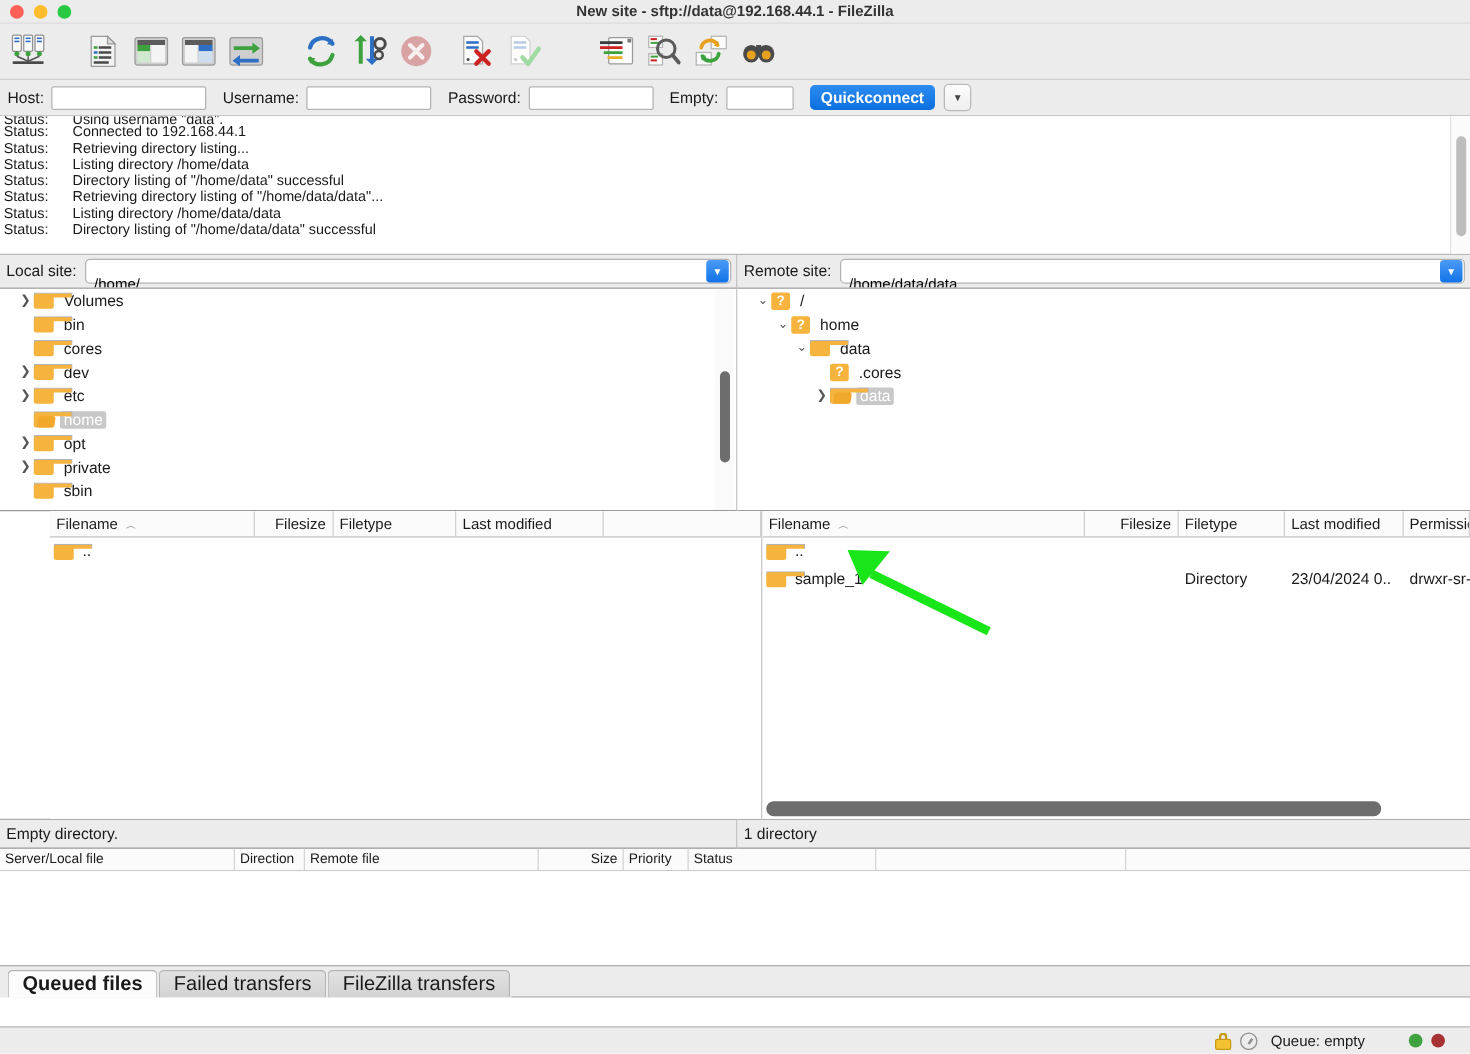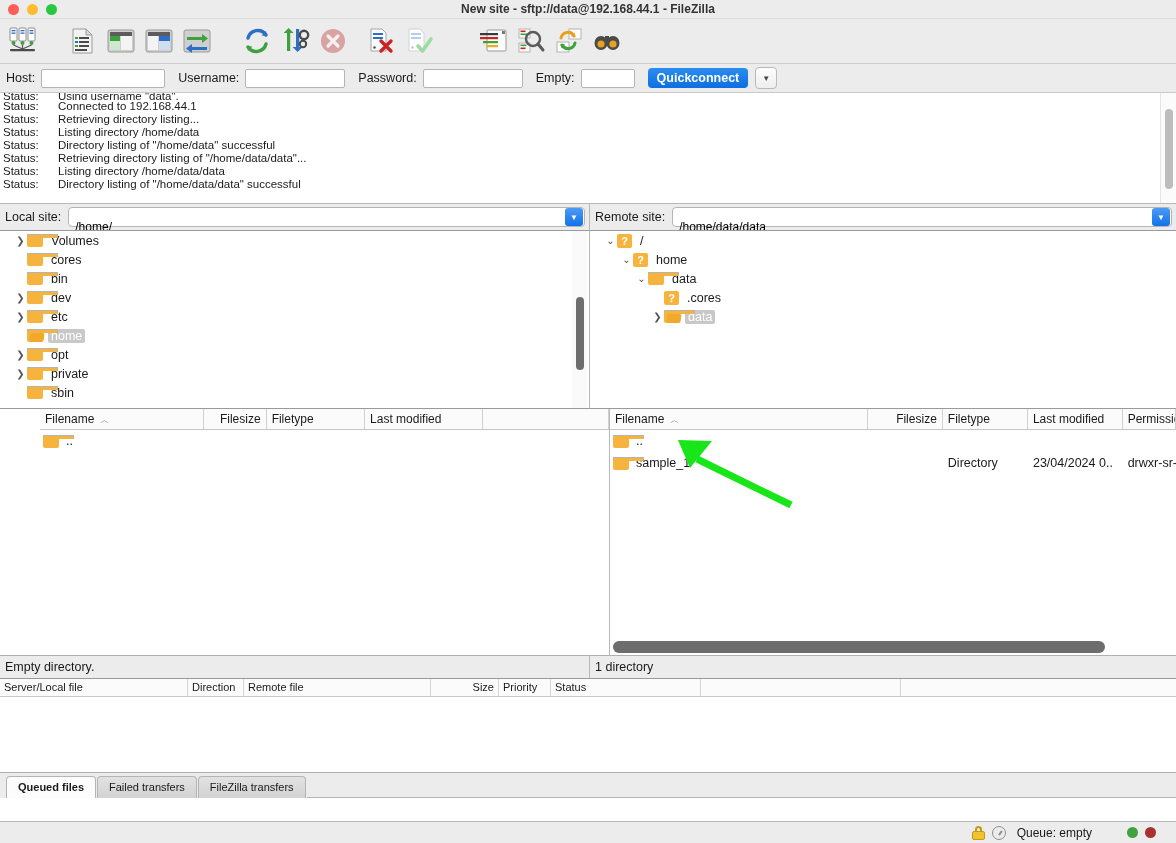--- a/index.html
+++ b/index.html
@@ -301,21 +301,21 @@
     height: 26px;
     background: #ececec;
     border-top: 1px solid #b0b0b0;
     display: flex; align-items: flex-end;
     padding-left: 6px;
     box-sizing: border-box;
   }
   .tab {
     height: 21px; line-height: 21px;
     padding: 0 11px;
-    font-size: 11px;
+    font-size: 16px;
     border: 1px solid #b4b4b4;
     border-bottom: none;
     border-radius: 4px 4px 0 0;
     background: linear-gradient(#e2e2e2, #d2d2d2);
     color: #1a1a1a;
     margin-right: 1px;
   }
   .tab.active {
     background: #fcfcfc;
     font-weight: bold;
@@ -640,29 +640,29 @@
             <span class="body"></span>
           </span>
         <span class="tree-label">Volumes</span>
       </div>
       <div class="tree-item" style="padding-left:14px">
         <span class="tw empty">❯</span>
         <span class="ficon">
             <span class="tab"></span>
             <span class="body"></span>
           </span>
-        <span class="tree-label">cores</span>
+        <span class="tree-label">bin</span>
       </div>
       <div class="tree-item" style="padding-left:14px">
         <span class="tw empty">❯</span>
         <span class="ficon">
             <span class="tab"></span>
             <span class="body"></span>
           </span>
-        <span class="tree-label">bin</span>
+        <span class="tree-label">cores</span>
       </div>
       <div class="tree-item" style="padding-left:14px">
         <span class="tw">❯</span>
         <span class="ficon">
             <span class="tab"></span>
             <span class="body"></span>
           </span>
         <span class="tree-label">dev</span>
       </div>
       <div class="tree-item" style="padding-left:14px">

